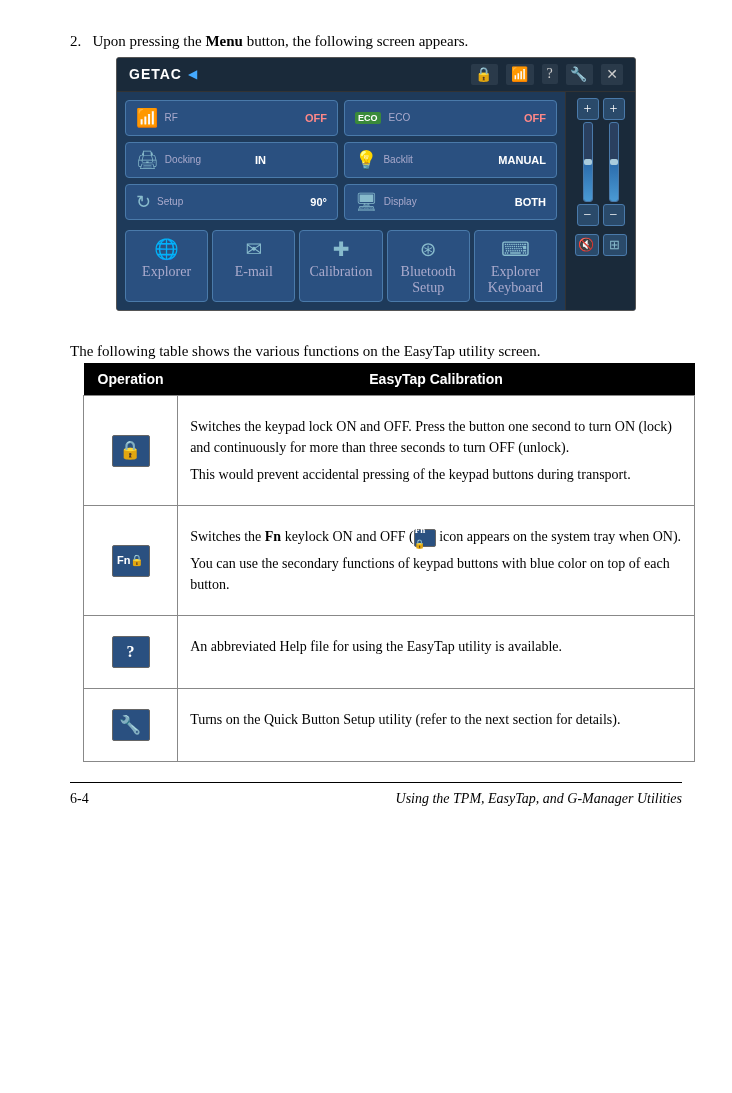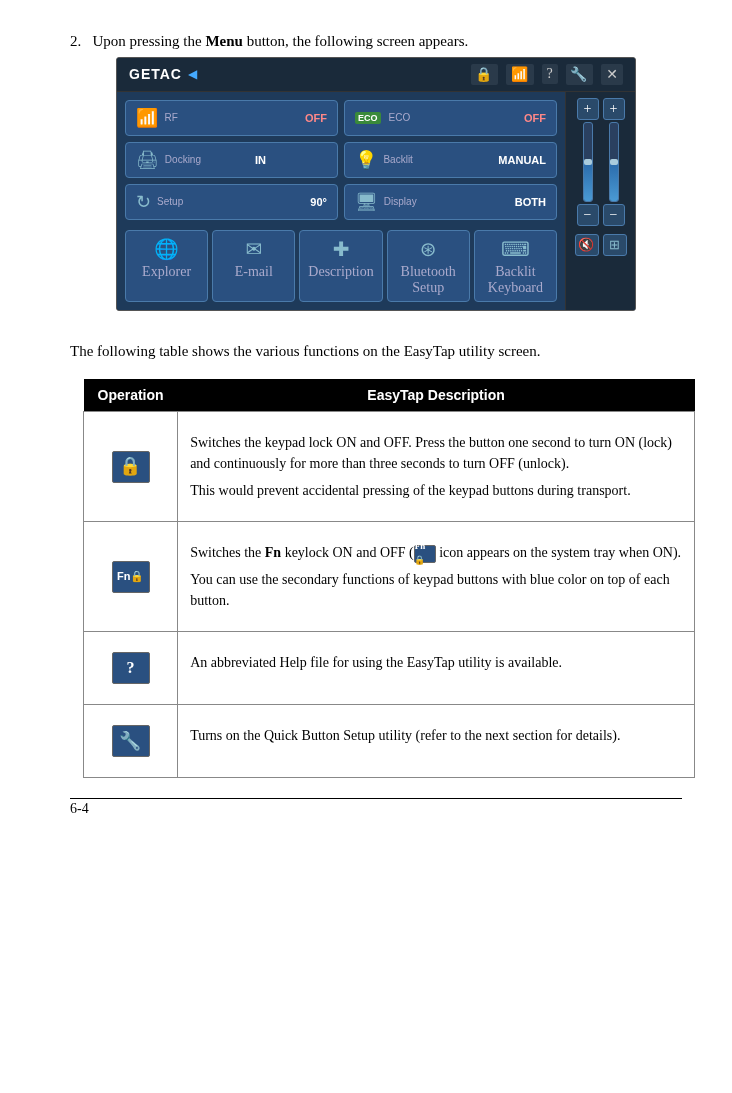--- a/index.html
+++ b/index.html
@@ -248,21 +248,20 @@
       font-size: 13px;
       width: 24px;
       height: 22px;
       display: flex;
       align-items: center;
       justify-content: center;
     }
 
     
     .following-text {
-      margin-bottom: 16px;
       line-height: 1.6;
     }
 
     
     .func-table {
       width: 100%;
       border-collapse: collapse;
       margin-bottom: 20px;
       margin-left: 13px;
     }
@@ -326,21 +325,21 @@
       vertical-align: middle;
       color: #fff;
     }
 
     
     .page-footer {
       display: flex;
       justify-content: space-between;
       align-items: center;
       border-top: 1px solid #000;
-      padding-top: 2px;
+      padding-top: 8px;
       margin-top: auto;
     }
     .page-num {
       font-size: 14px;
     }
     .footer-title {
       font-size: 14px;
       font-style: italic;
     }
 
@@ -426,29 +425,29 @@
         <div class="icon-btn">
           <span class="icon">🌐</span>
           <span class="label">Explorer</span>
         </div>
         <div class="icon-btn">
           <span class="icon">✉</span>
           <span class="label">E-mail</span>
         </div>
         <div class="icon-btn">
           <span class="icon">✚</span>
-          <span class="label">Description</span>
+          <span class="label">Calibration</span>
         </div>
         <div class="icon-btn">
           <span class="icon">⊛</span>
           <span class="label">Bluetooth Setup</span>
         </div>
         <div class="icon-btn">
           <span class="icon">⌨</span>
-          <span class="label">Backlit Keyboard</span>
+          <span class="label">Explorer Keyboard</span>
         </div>
       </div>
     </div>
 
     <div class="right-panel">
 
       <div class="slider-group">
         <div class="plus-minus-col">
           <div class="pm-btn">+</div>
           <div class="slider-track">
@@ -475,21 +474,21 @@
     </div>
   </div>
 </div>
 
 <p class="following-text">The following table shows the various functions on the EasyTap utility screen.</p>
 
 <table class="func-table">
   <thead>
     <tr>
       <th>Operation</th>
-      <th>EasyTap Description</th>
+      <th>EasyTap Calibration</th>
     </tr>
   </thead>
   <tbody>
 
     <tr>
       <td class="icon-cell">
         <div class="icon-box">🔒</div>
       </td>
       <td>
         <p>Switches the keypad lock ON and OFF. Press the button one second to turn ON (lock) and continuously for more than three seconds to turn OFF (unlock).</p>
@@ -522,13 +521,14 @@
       </td>
       <td>
         <p>Turns on the Quick Button Setup utility (refer to the next section for details).</p>
       </td>
     </tr>
   </tbody>
 </table>
 
 <div class="page-footer">
   <span class="page-num">6-4</span>
+  <span class="footer-title">Using the TPM, EasyTap, and G-Manager Utilities</span>
 </div>
 
 </body></html>

